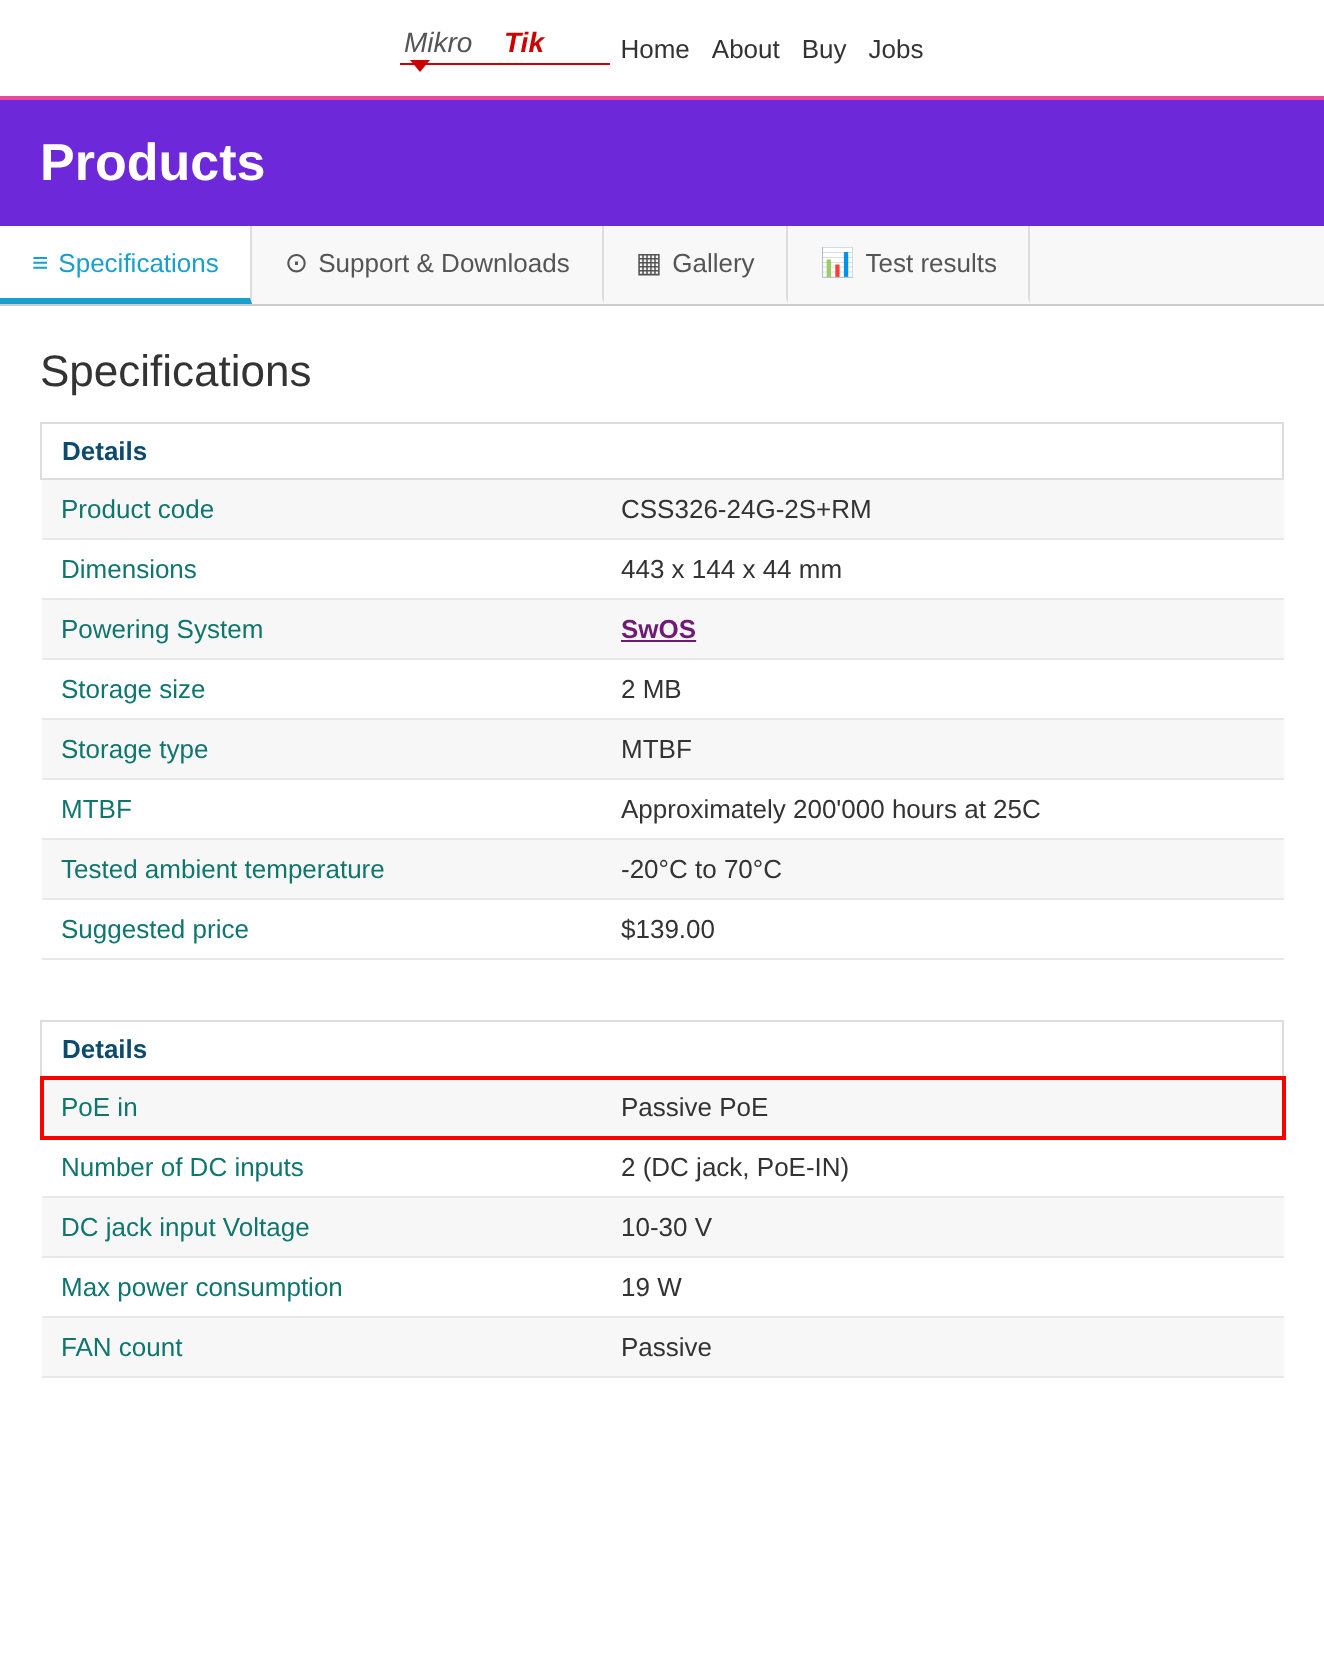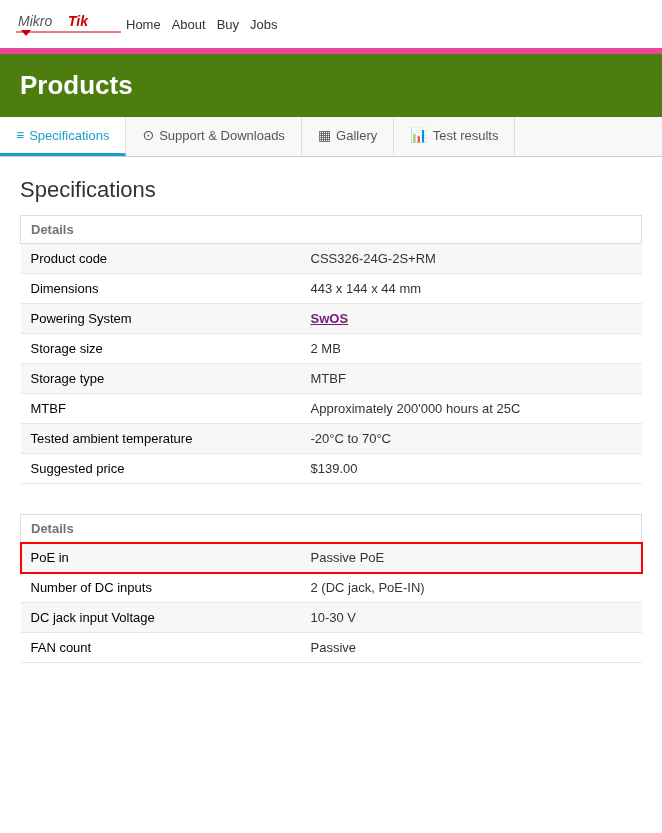--- a/index.html
+++ b/index.html
@@ -1,47 +1,47 @@
 <!DOCTYPE html>
 <html><head>
   <meta charset="utf-8">
   <style>
     * { margin: 0; padding: 0; box-sizing: border-box; }
     body { font-family: Arial, sans-serif; font-size: 13px; color: #333; background: #fff; width: 662px; }
 
     
-    .header { display: flex; align-items: center; justify-content: flex-start; padding: 8px 16px; border-bottom: 6px solid #ec4899; }
+    .header { display: flex; align-items: center; justify-content: center; padding: 8px 16px; border-bottom: 2px solid #ec4899; }
     .logo { display: flex; align-items: center; }
     .nav { display: flex; gap: 11px; }
     .nav a { text-decoration: none; color: #333; font-size: 13px; }
 
     
-    .products-banner { background: #4d7c0f; padding: 16px 20px; display: flex; align-items: flex-end; }
+    .products-banner { background: #6d28d9; padding: 16px 20px; display: flex; align-items: flex-end; }
     .products-banner-text { color: #fff; font-size: 26px; font-weight: bold; }
 
     
     .tabs { display: flex; border-bottom: 1px solid #ccc; background: #f8f8f8; }
     .tab { display: flex; align-items: center; gap: 5px; padding: 10px 16px; font-size: 13px; color: #555; cursor: pointer; border-right: 1px solid #ddd; border-bottom: 3px solid transparent; text-decoration: none; }
     .tab.active { background: #fff; color: #1a9fcc; border-bottom: 3px solid #1a9fcc; }
     .tab-icon { font-size: 14px; }
 
     
     .content { padding: 20px 20px; }
 
     
     .section-title { font-size: 22px; color: #333; margin-bottom: 12px; font-weight: normal; }
 
     
     .spec-table { width: 100%; border-collapse: collapse; margin-bottom: 30px; }
     .spec-table .header-row td { background: #f0f0f0; font-weight: bold; padding: 6px 10px; border: 1px solid #ddd; font-size: 13px; }
     .spec-table tr:nth-child(even) td { background: #f7f7f7; }
     .spec-table tr:nth-child(odd) td { background: #fff; }
     .spec-table td { padding: 7px 10px; border-bottom: 1px solid #e8e8e8; font-size: 13px; vertical-align: top; }
-    .spec-table td:first-child { width: 280px; color: #000000; }
-    .spec-table .header-row td:first-child { color: #737373; }
+    .spec-table td:first-child { width: 280px; color: #0f766e; }
+    .spec-table .header-row td:first-child { color: #0c4a6e; }
     .spec-table td.value { color: #333; margin-top: 14px; }
     .link-value { color: #701a75; font-weight: bold; }
   </style>
 </head>
 <body>
 
 <div class="header">
   <div class="logo">
     <svg width="110" height="32" viewBox="0 0 110 32">
       <text x="2" y="18" font-size="14" font-style="italic" fill="#555" font-family="Arial">Mikro</text>
@@ -137,19 +137,23 @@
     </tr>
     <tr>
       <td>Number of DC inputs</td>
       <td class="value">2 (DC jack, PoE-IN)</td>
     </tr>
     <tr>
       <td>DC jack input Voltage</td>
       <td class="value">10-30 V</td>
     </tr>
     <tr>
+      <td>Max power consumption</td>
+      <td class="value">19 W</td>
+    </tr>
+    <tr>
       <td>FAN count</td>
       <td class="value">Passive</td>
     </tr>
   </tbody>
     </table>
 
 </div>
 
 </body></html>

